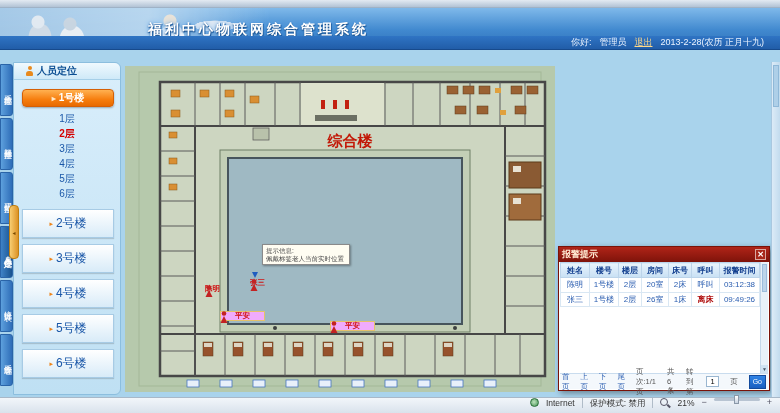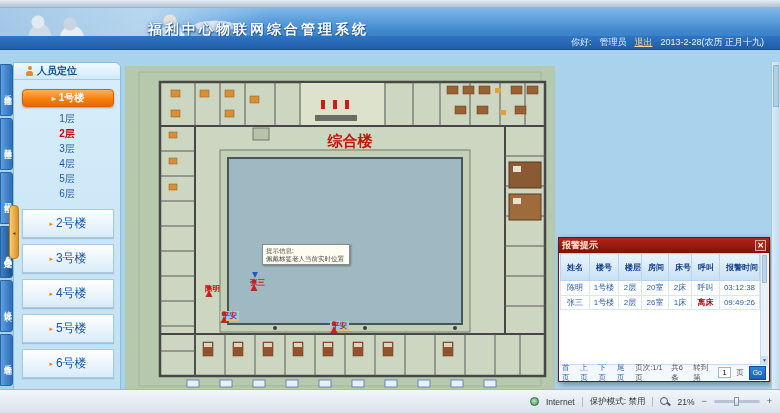--- a/index.html
+++ b/index.html
@@ -64,56 +64,56 @@
     background:linear-gradient(90deg,#f7cd72,#dd9326);border:1px solid #c07f12;border-radius:4px;
     display:flex;align-items:center;justify-content:center;font-size:6px;color:#7a4a00}
   
   .plan{position:absolute;left:125px;top:4px;width:476px;height:326px}
   .plan svg{position:absolute;left:0;top:0}
   .tooltip{position:absolute;left:137px;top:178px;width:88px;height:21px;box-sizing:border-box;
     background:#fffdf2;border:1px solid #8a8a8a;box-shadow:1px 1px 2px rgba(0,0,0,.35);
     font-size:6.5px;color:#444;padding:2px 3px;line-height:1.3;white-space:nowrap;overflow:hidden}
   .marker{position:absolute;display:flex;align-items:flex-start;gap:2px;cursor:pointer}
   .marker-label{font-size:7.5px;color:#d01212;font-weight:bold;line-height:1;white-space:nowrap}
-  .marker.badge .marker-label{background:#7dd3fc;padding:0 1px;border:1px solid #e4c26a}
+  .marker.badge .marker-label{background:#f0abfc;padding:0 14px;border:1px solid #e4c26a}
   .pin{position:absolute;left:2px;top:-7px;width:0;height:0;border-left:3px solid transparent;
     border-right:3px solid transparent;border-top:6px solid #1f5cc0}
   
-  .alarm{position:absolute;left:558px;top:175px;width:212px;height:145px;background:#fff;
+  .alarm{position:absolute;left:558px;top:184px;width:212px;height:145px;background:#fff;
     border:1px solid #7a1208;box-shadow:2px 2px 6px rgba(0,0,0,.4);box-sizing:border-box}
   .alarm-title{height:15px;background:linear-gradient(#b02418,#7e130a);color:#ffe9d2;
     font-weight:bold;font-size:9px;display:flex;align-items:center;justify-content:space-between;padding:0 3px}
   .close-x{color:#fff;background:#a8281a;border:1px solid #d9a79f;width:11px;height:11px;
     line-height:9px;text-align:center;font-size:8px;cursor:pointer;box-sizing:border-box}
   .alarm-body{position:absolute;top:15px;left:1px;right:9px;bottom:17px;overflow:hidden}
   .alarm table{border-collapse:collapse;width:100%;table-layout:fixed}
   .alarm th{background:linear-gradient(#e9f4fc,#c8e0f4);color:#123f8f;font-size:8px;height:14px;
-    border:1px solid #bcd4ea;font-weight:bold;padding:6px;overflow:hidden;white-space:nowrap}
+    border:1px solid #bcd4ea;font-weight:bold;padding:0;overflow:hidden;white-space:nowrap}
   .alarm td{color:#2a5db0;font-size:8px;height:13.5px;text-align:center;border:1px solid #d9e7f3;
     padding:0;white-space:nowrap;overflow:hidden}
   .alarm td.alert{color:#b01010;font-weight:bold}
   .alarm-scroll{position:absolute;right:1px;top:15px;bottom:17px;width:8px;
     background:#e8f1f9;border-left:1px solid #c4d8ea;box-sizing:border-box}
   .alarm-scroll .thumb{position:absolute;left:1px;right:1px;top:2px;height:26px;background:#bcd4ea;border:1px solid #9cbcdc}
   .alarm-scroll .arrow{position:absolute;left:0;right:0;bottom:0;height:8px;background:#cfe2f2;
     font-size:5px;color:#456;text-align:center;line-height:8px;cursor:pointer}
   .alarm-pagination{position:absolute;bottom:1px;left:1px;right:1px;height:16px;background:#f4f8fc;
-    border-top:1px solid #c9dcee;display:flex;align-items:center;gap:5px;font-size:7.5px;color:#555;padding:0 2px;box-sizing:border-box}
+    border-top:1px solid #c9dcee;display:flex;align-items:center;gap:11px;font-size:7.5px;color:#555;padding:0 2px;box-sizing:border-box}
   .pg-link{color:#2a5db0;cursor:pointer}
   .goto-input{width:11px;height:9px;font-size:7.5px;border:1px solid #9ab6d0;padding:0;text-align:center}
   .go-btn{background:linear-gradient(#2f83e6,#1b5fc0);color:#fff;font-size:7px;height:12px;line-height:12px;
     padding:0 3px;border:1px solid #134a9c;cursor:pointer}
   
   .page-scroll{position:absolute;right:0;top:0;bottom:0;width:9px;
     background:linear-gradient(90deg,#dcebf7,#c2dbee);border-left:1px solid #a9c8e0;box-sizing:border-box}
   .page-scroll .thumb{position:absolute;left:1px;right:1px;top:3px;height:40px;background:#aecfe8;border:1px solid #8fb8d8}
   
-  .statusbar{position:absolute;bottom:0;left:0;right:0;height:24px;box-sizing:border-box;
+  .statusbar{position:absolute;bottom:0;left:0;right:0;height:16px;box-sizing:border-box;
     background:linear-gradient(#f2f6fa,#d9e2ec);border-top:1px solid #a8b8c8;
-    display:flex;align-items:center;justify-content:flex-end;gap:7px;font-size:8.5px;color:#333;padding:0 8px}
+    display:flex;justify-content:flex-end;gap:7px;font-size:8.5px;color:#333;padding:0 8px}
   .globe{width:9px;height:9px;border-radius:50%;border:1px solid #2a6f3a;box-sizing:border-box;
     background:radial-gradient(circle at 3px 3px,#bfe4bf,#3f8f4f)}
   .sep{width:1px;height:10px;background:#b0bcc8}
   .magnifier{position:relative;width:10px;height:10px}
   .magnifier::before{content:"";position:absolute;left:0;top:0;width:6px;height:6px;border:1.5px solid #556;border-radius:50%}
   .magnifier::after{content:"";position:absolute;left:6.5px;top:6.5px;width:3.5px;height:1.5px;background:#556;transform:rotate(45deg)}
   .zoom-slider{width:46px;height:3px;background:#b8c4d2;border-radius:2px;position:relative;cursor:pointer}
   .zoom-thumb{position:absolute;left:20px;top:-3px;width:5px;height:9px;
     background:linear-gradient(#fff,#c9d4e2);border:1px solid #8a98a8;box-sizing:border-box}
   .zoom-plusminus{font-size:9px;color:#556;line-height:1}

